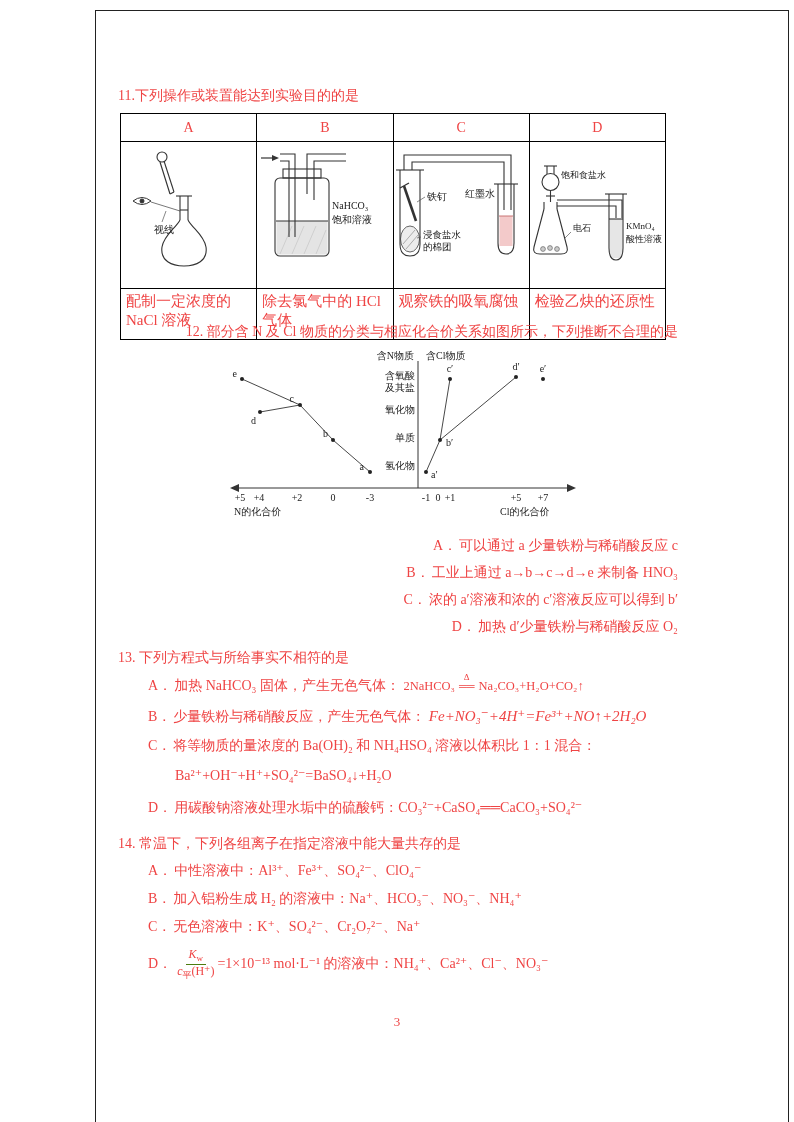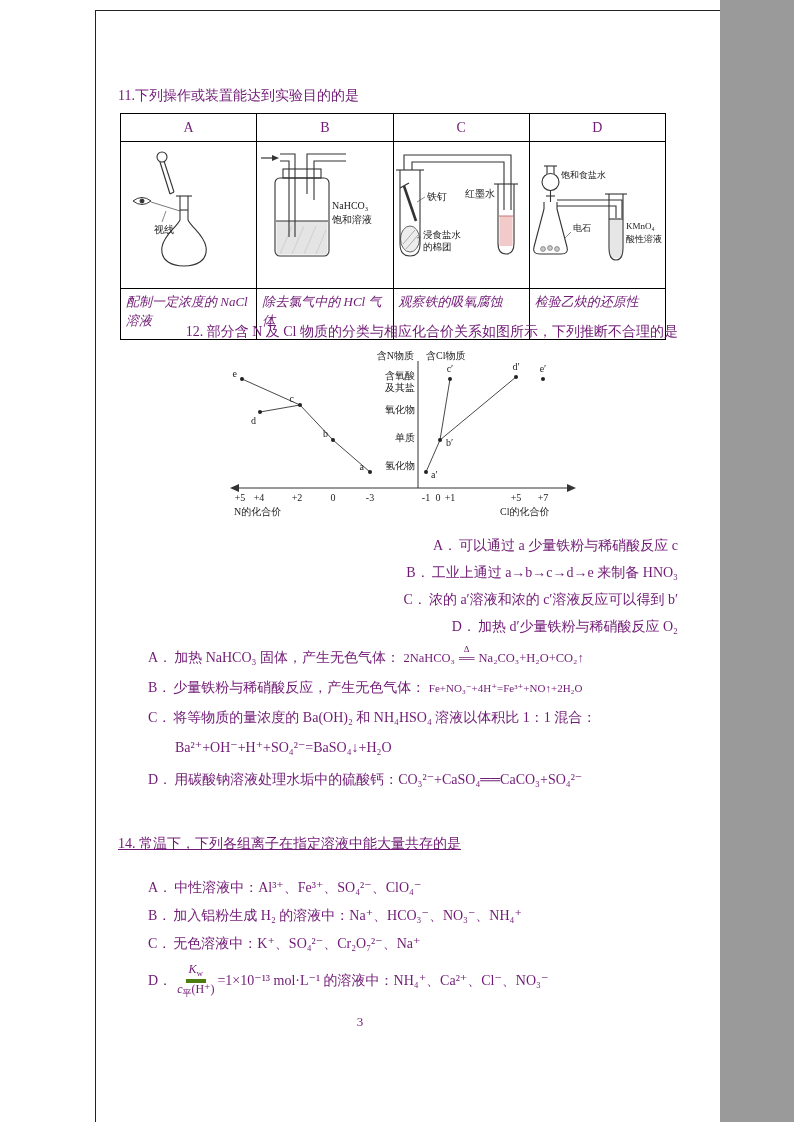--- a/index.html
+++ b/index.html
@@ -1,46 +1,46 @@
 <!DOCTYPE html>
 <html><head>
 <meta charset="utf-8">
 <style>
   html,body{margin:0;padding:0;background:#9a9a9a;}
-  .page{position:relative;width:720px;height:1122px;background:#ffffff;
-        font-family:"Liberation Serif","DejaVu Serif",serif;color:#701a75;overflow:hidden;}
+  .page{position:relative;width:794px;height:1122px;background:#ffffff;
+        font-family:"Liberation Serif","DejaVu Serif",serif;color:#ef4444;overflow:hidden;}
   .frame{position:absolute;left:95px;top:10px;width:692px;height:1112px;
          border-top:1.5px solid #222;border-left:1.5px solid #222;border-right:1.5px solid #222;}
   .content{position:absolute;left:118px;top:86px;width:560px;font-size:14px;line-height:20px;}
   .q{position:absolute;left:0;width:560px;}
   #q11{top:0;}
   #q12{top:236px;text-align:right;}
   #q13{top:562px;}
   #q14{top:748px;}
   .stem{white-space:nowrap;}
   table.appt{border-collapse:collapse;table-layout:fixed;width:546px;margin-top:7px;margin-left:2px;}
   table.appt th, table.appt td{border:1px solid #000;}
   table.appt th{height:25px;font-weight:normal;font-size:14px;text-align:center;}
   .diag-cell{height:142px;text-align:right;vertical-align:middle;padding:0;}
-  .desc-cell{height:44px;vertical-align:top;text-align:left;padding:3px 5px;font-size:13px;line-height:19px;font-style:italic;}
+  .desc-cell{height:44px;vertical-align:top;text-align:left;padding:3px 5px;font-size:15px;line-height:19px;}
   svg{display:inline-block;}
   svg text{font-family:inherit;fill:#222;}
   .chart-wrap{margin:6px 0 6px 110px;width:352px;height:178px;}
   .opt{padding-left:30px;}
   .q12opt{line-height:27px;white-space:nowrap;}
   .oline{white-space:nowrap;}
   .lbl{margin-right:2px;}
   .eq-sm{font-size:12.5px;}
-  .eq-i{font-size:11px;margin-top:7px;}
+  .eq-i{font-style:italic;font-size:15px;margin-top:7px;}
   .deq{display:inline-block;position:relative;margin:0 4px;}
   .deq .top{position:absolute;left:50%;top:-9px;transform:translateX(-50%);font-size:9px;}
   .deq .bot{font-size:11px;}
   .frac{display:inline-flex;flex-direction:column;align-items:center;vertical-align:middle;
         font-size:12px;line-height:1.15;margin:0 3px;}
-  .frac .num{border-bottom:4px solid #4d7c0f;padding:0 3px;}
+  .frac .num{border-bottom:1px solid #4d7c0f;padding:0 3px;}
   .frac i{font-style:italic;}
   sub{font-size:9px;}
   .flexline{display:flex;align-items:center;}
   .pagenum{position:absolute;left:0;right:0;top:1014px;text-align:center;font-size:13px;}
   .mb8{margin-bottom:8px;} .h30{height:30px;} .h32{height:32px;}
   .indent57{padding-left:57px;}
 </style>
 </head>
 <body>
 
@@ -279,20 +279,21 @@
       </div>
       <div class="opt q12opt">
         <span class="lbl">C．</span><span>浓的 a′溶液和浓的 c′溶液反应可以得到 b′</span>
       </div>
       <div class="opt q12opt">
         <span class="lbl">D．</span><span>加热 d′少量铁粉与稀硝酸反应 O₂</span>
       </div>
     </div>
 
     <div class="q" id="q13">
+      <div class="stem mb8">13. 下列方程式与所给事实不相符的是</div>
 
       <div class="opt oline h30">
         <span class="lbl">A．</span><span>加热 NaHCO₃ 固体，产生无色气体：</span>
         <span class="eq-sm">2NaHCO₃</span><span class="deq"><span class="top">Δ</span><span class="bot">══</span></span><span class="eq-sm">Na₂CO₃+H₂O+CO₂↑</span>
       </div>
 
       <div class="opt oline h30">
         <span class="lbl">B．</span><span>少量铁粉与稀硝酸反应，产生无色气体：</span>
         <span class="eq-i">Fe+NO₃⁻+4H⁺=Fe³⁺+NO↑+2H₂O</span>
       </div>
@@ -303,21 +304,21 @@
       <div class="opt oline h32 indent57">
         <span>Ba²⁺+OH⁻+H⁺+SO₄²⁻=BaSO₄↓+H₂O</span>
       </div>
 
       <div class="opt oline h30">
         <span class="lbl">D．</span><span>用碳酸钠溶液处理水垢中的硫酸钙：</span><span>CO₃²⁻+CaSO₄══CaCO₃+SO₄²⁻</span>
       </div>
     </div>
 
     <div class="q" id="q14">
-      <div class="stem" style="margin-bottom:24px;text-decoration:underline;">14. 常温下，下列各组离子在指定溶液中能大量共存的是</div>
+      <div class="stem" style="margin-bottom:7px;">14. 常温下，下列各组离子在指定溶液中能大量共存的是</div>
 
       <div class="opt oline" style="height:28px;">
         <span class="lbl">A．</span><span>中性溶液中：Al³⁺、Fe³⁺、SO₄²⁻、ClO₄⁻</span>
       </div>
       <div class="opt oline" style="height:28px;">
         <span class="lbl">B．</span><span>加入铝粉生成 H₂ 的溶液中：Na⁺、HCO₃⁻、NO₃⁻、NH₄⁺</span>
       </div>
       <div class="opt oline" style="height:29px;">
         <span class="lbl">C．</span><span>无色溶液中：K⁺、SO₄²⁻、Cr₂O₇²⁻、Na⁺</span>
       </div>

